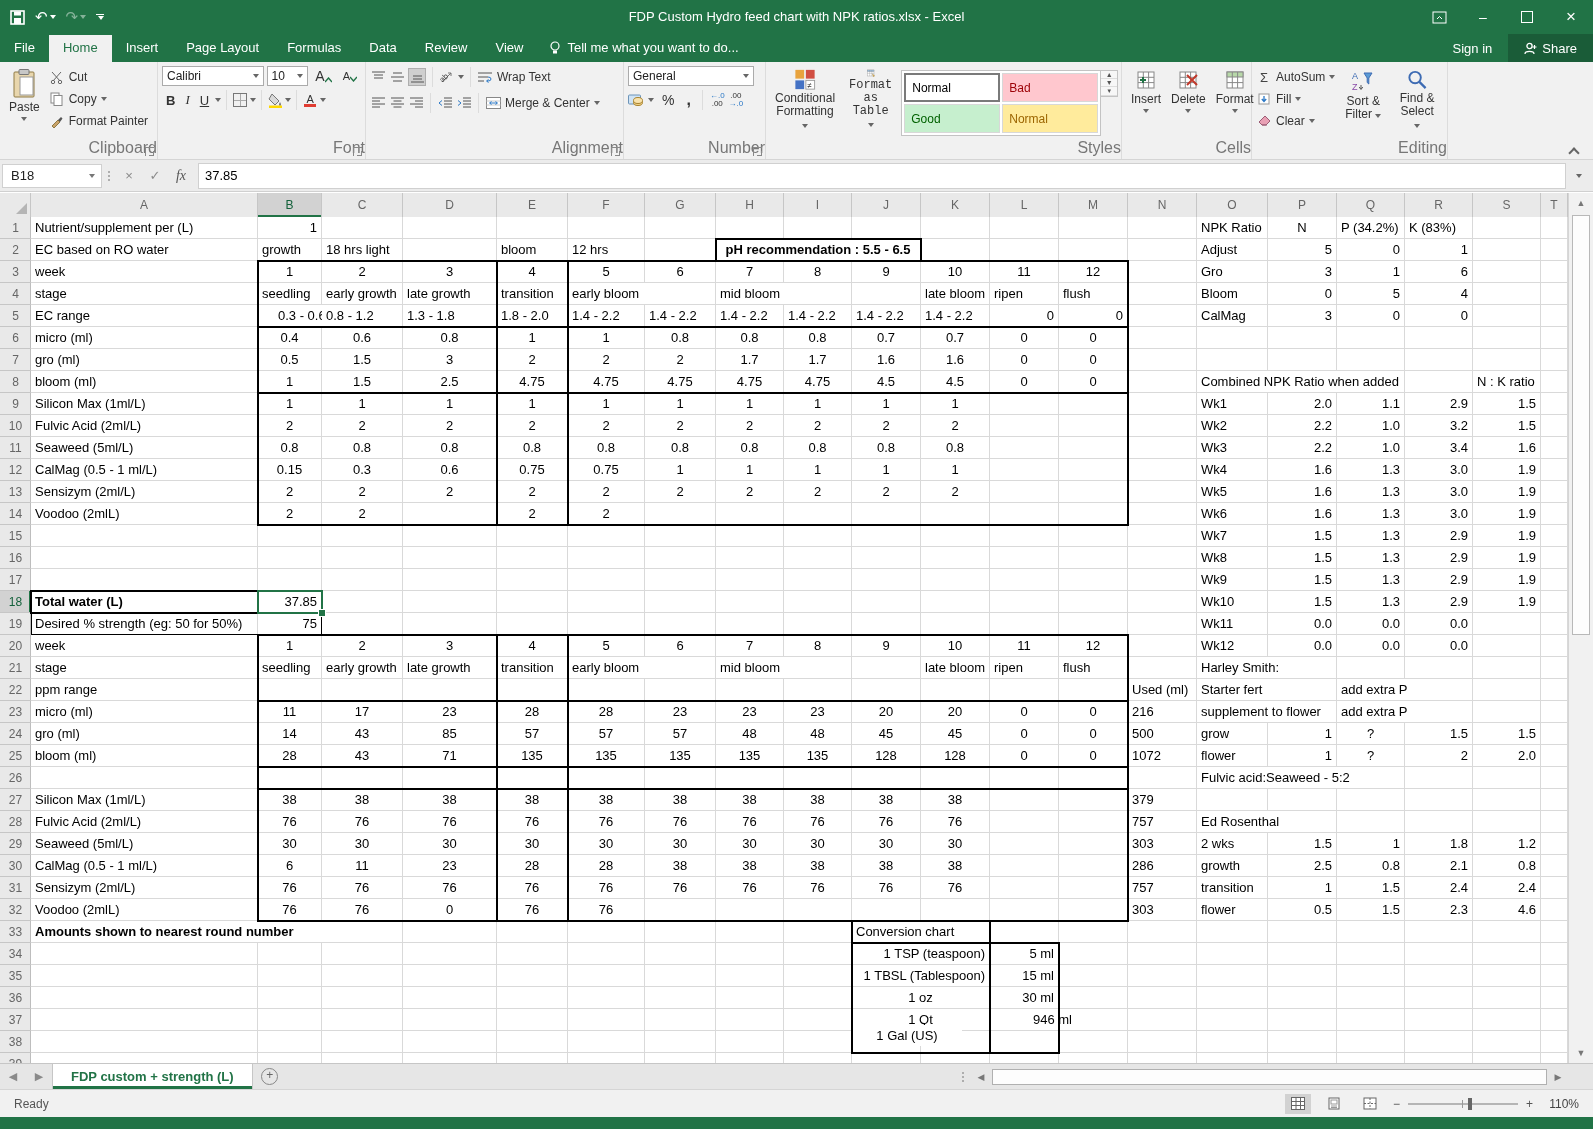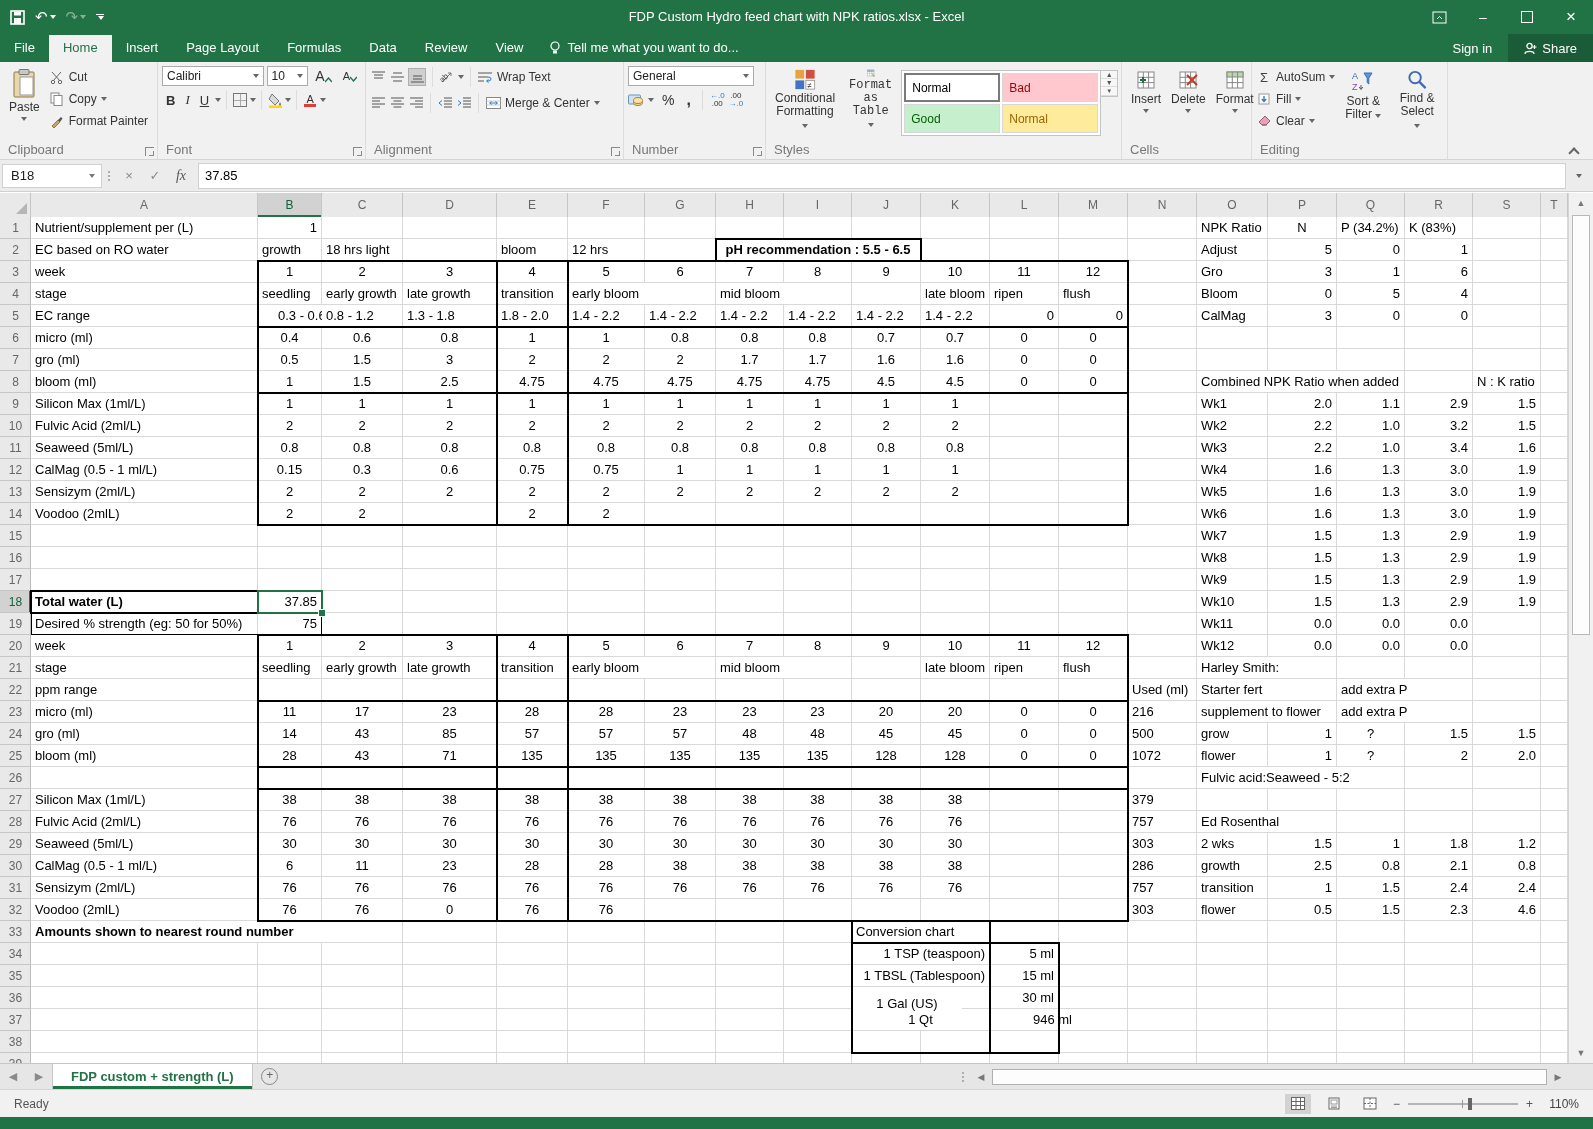--- a/index.html
+++ b/index.html
@@ -22,21 +22,21 @@
   #menubar{position:absolute;left:0;top:34px;width:100%;height:28px;background:#217346;display:flex;align-items:flex-end;}
   .mtab{color:#fff;font-size:13px;padding:5px 14px 7px;cursor:default;}
   .mtab.active{background:#f1f1f1;color:#217346;}
   .tellme{color:#fff;font-size:13px;display:flex;align-items:center;gap:6px;padding:5px 12px 7px;}
   #menuright{margin-left:auto;display:flex;align-items:center;height:28px;}
   .signin{color:#fff;font-size:13px;padding:0 16px;}
   .sharebtn{color:#fff;font-size:13px;display:flex;align-items:center;gap:5px;padding:0 16px;height:28px;background:#1a5c38;}
   
   #ribbon{position:absolute;left:0;top:62px;width:100%;height:97px;background:#f1f1f1;border-bottom:1px solid #d5d5d5;display:flex;}
   .rgroup{position:relative;height:100%;border-right:1px solid #dcdcdc;box-sizing:border-box;flex:none;}
-  .glabel{position:absolute;bottom:2px;left:8px;right:0;text-align:left;font-size:13px;color:#777;}
+  .glabel{position:absolute;bottom:2px;left:8px;right:0;text-align:right;font-size:16px;color:#777;}
   .launcher{position:absolute;bottom:3px;right:3px;width:8px;height:8px;border-left:1px solid #888;border-top:1px solid #888;}
   .launcher:after{content:"";position:absolute;right:0px;bottom:0px;width:4px;height:4px;border-right:1px solid #888;border-bottom:1px solid #888;}
   .gbody{display:flex;padding:4px 4px 0 4px;height:72px;box-sizing:border-box;}
   .bigbtn{display:flex;flex-direction:column;align-items:center;justify-content:flex-start;font-size:12px;color:#333;
       padding:3px 5px;text-align:center;line-height:13px;gap:2px;}
   .bigbtn .dd{border-top-color:#666;margin-top:1px;}
   .smallrow{display:flex;align-items:center;gap:4px;font-size:12px;color:#333;height:22px;}
   .icon16{width:16px;height:16px;flex:none;display:inline-flex;align-items:center;justify-content:center;}
   .sel{background:#fff;border:1px solid #ababab;font-size:12px;color:#222;display:flex;align-items:center;
       padding:1px 4px;height:20px;box-sizing:border-box;}
@@ -761,21 +761,21 @@
         <div class="cell al b" style="left: 0px; top: 704px; width: 371px;">Amounts shown to nearest round number</div>
         <div class="cell al" style="left: 821px; top: 704px; width: 137px;">Conversion chart</div>
         <div class="cell ar" style="left: 821px; top: 726px; width: 137px;">1 TSP (teaspoon)</div>
         <div class="cell ar" style="left: 959px; top: 726px; width: 68px;">5 ml</div>
         <div class="cell ar" style="left: 821px; top: 748px; width: 137px;">1 TBSL (Tablespoon)</div>
         <div class="cell ar" style="left: 959px; top: 748px; width: 68px;">15 ml</div>
         <div class="cell ac" style="left: 821px; top: 770px; width: 137px;">1 oz</div>
         <div class="cell ar" style="left: 959px; top: 770px; width: 68px;">30 ml</div>
         <div class="cell ac" style="left: 821px; top: 792px; width: 137px;">1 Qt</div>
         <div class="cell ar" style="left: 959px; top: 792px; width: 86px;">946 ml</div>
-        <div class="cell ac" style="left: 821px; top: 776px; width: 110px;">1 Gal (US)</div>
+        <div class="cell ac" style="left: 821px; top: 808px; width: 110px;">1 Gal (US)</div>
         <div class="cell ar" style="left: 959px; top: 840px; width: 68px;">3.785 L</div>
         <div class="cell ac" style="left: 227px; top: 44px; width: 63px;">1</div>
         <div class="cell ac" style="left: 291px; top: 44px; width: 80px;">2</div>
         <div class="cell ac" style="left: 372px; top: 44px; width: 93px;">3</div>
         <div class="cell ac" style="left: 466px; top: 44px; width: 70px;">4</div>
         <div class="cell ac" style="left: 537px; top: 44px; width: 76px;">5</div>
         <div class="cell ac" style="left: 614px; top: 44px; width: 70px;">6</div>
         <div class="cell ac" style="left: 685px; top: 44px; width: 67px;">7</div>
         <div class="cell ac" style="left: 753px; top: 44px; width: 67px;">8</div>
         <div class="cell ac" style="left: 821px; top: 44px; width: 68px;">9</div>

